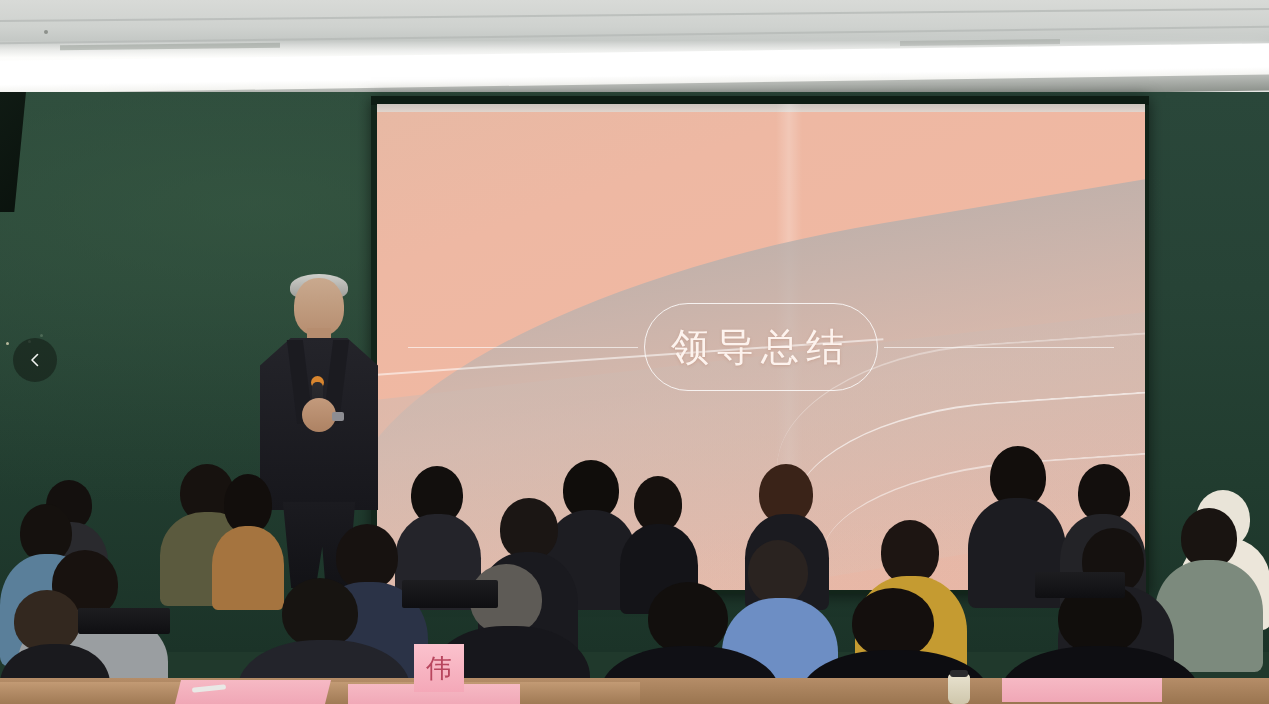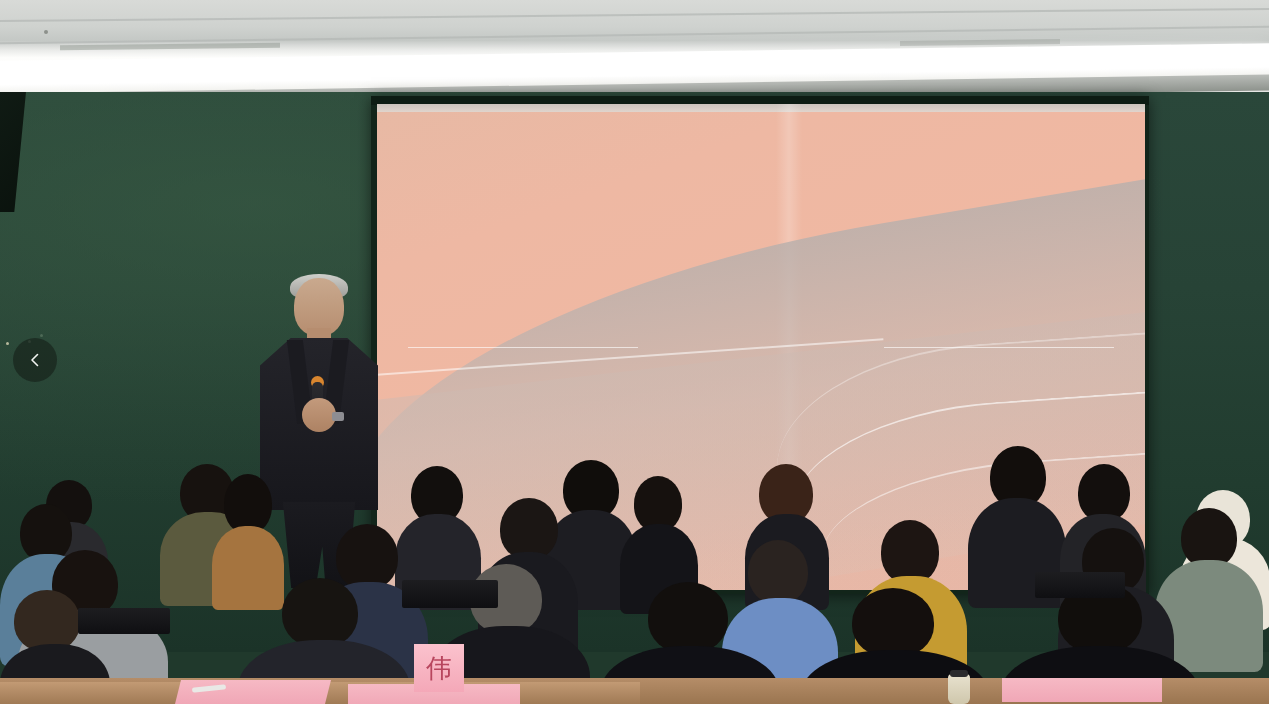--- a/index.html
+++ b/index.html
@@ -154,20 +154,23 @@
     <div class="scr-wave"></div>
     <div class="scr-wave2"></div>
     <div class="scr-hairline h1"></div>
     <div class="scr-arc a1"></div>
     <div class="scr-arc a2"></div>
     <div class="scr-arc a3"></div>
 
     <div class="slide-line left"></div>
     <div class="slide-line right"></div>
 
+    <div class="slide-pill">
+      <span class="slide-title">领导总结</span>
+    </div>
   </div>
 
   <div class="speaker">
     <div class="sp-hair"></div>
     <div class="sp-head"></div>
     <div class="sp-neck"></div>
     <div class="sp-shirt"></div>
     <div class="sp-jacket"></div>
     <div class="sp-lapelL"></div>
     <div class="sp-lapelR"></div>

